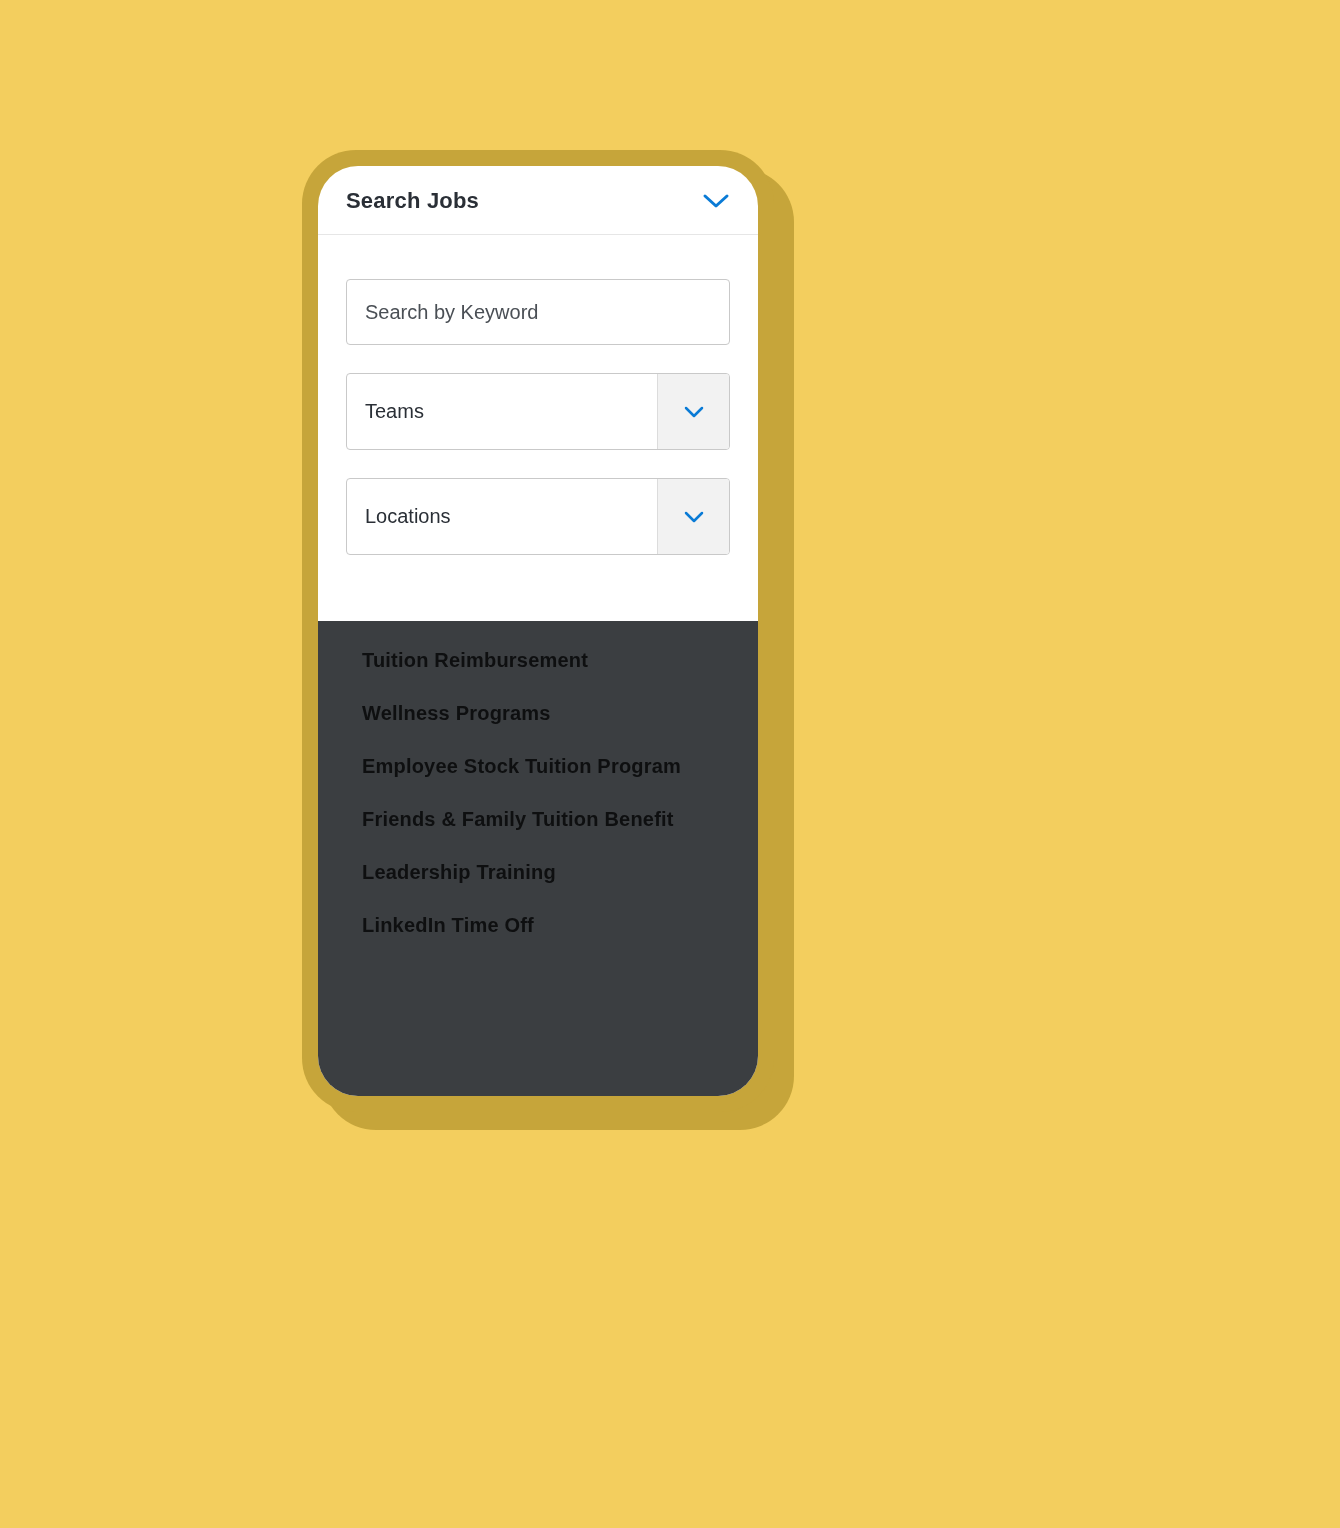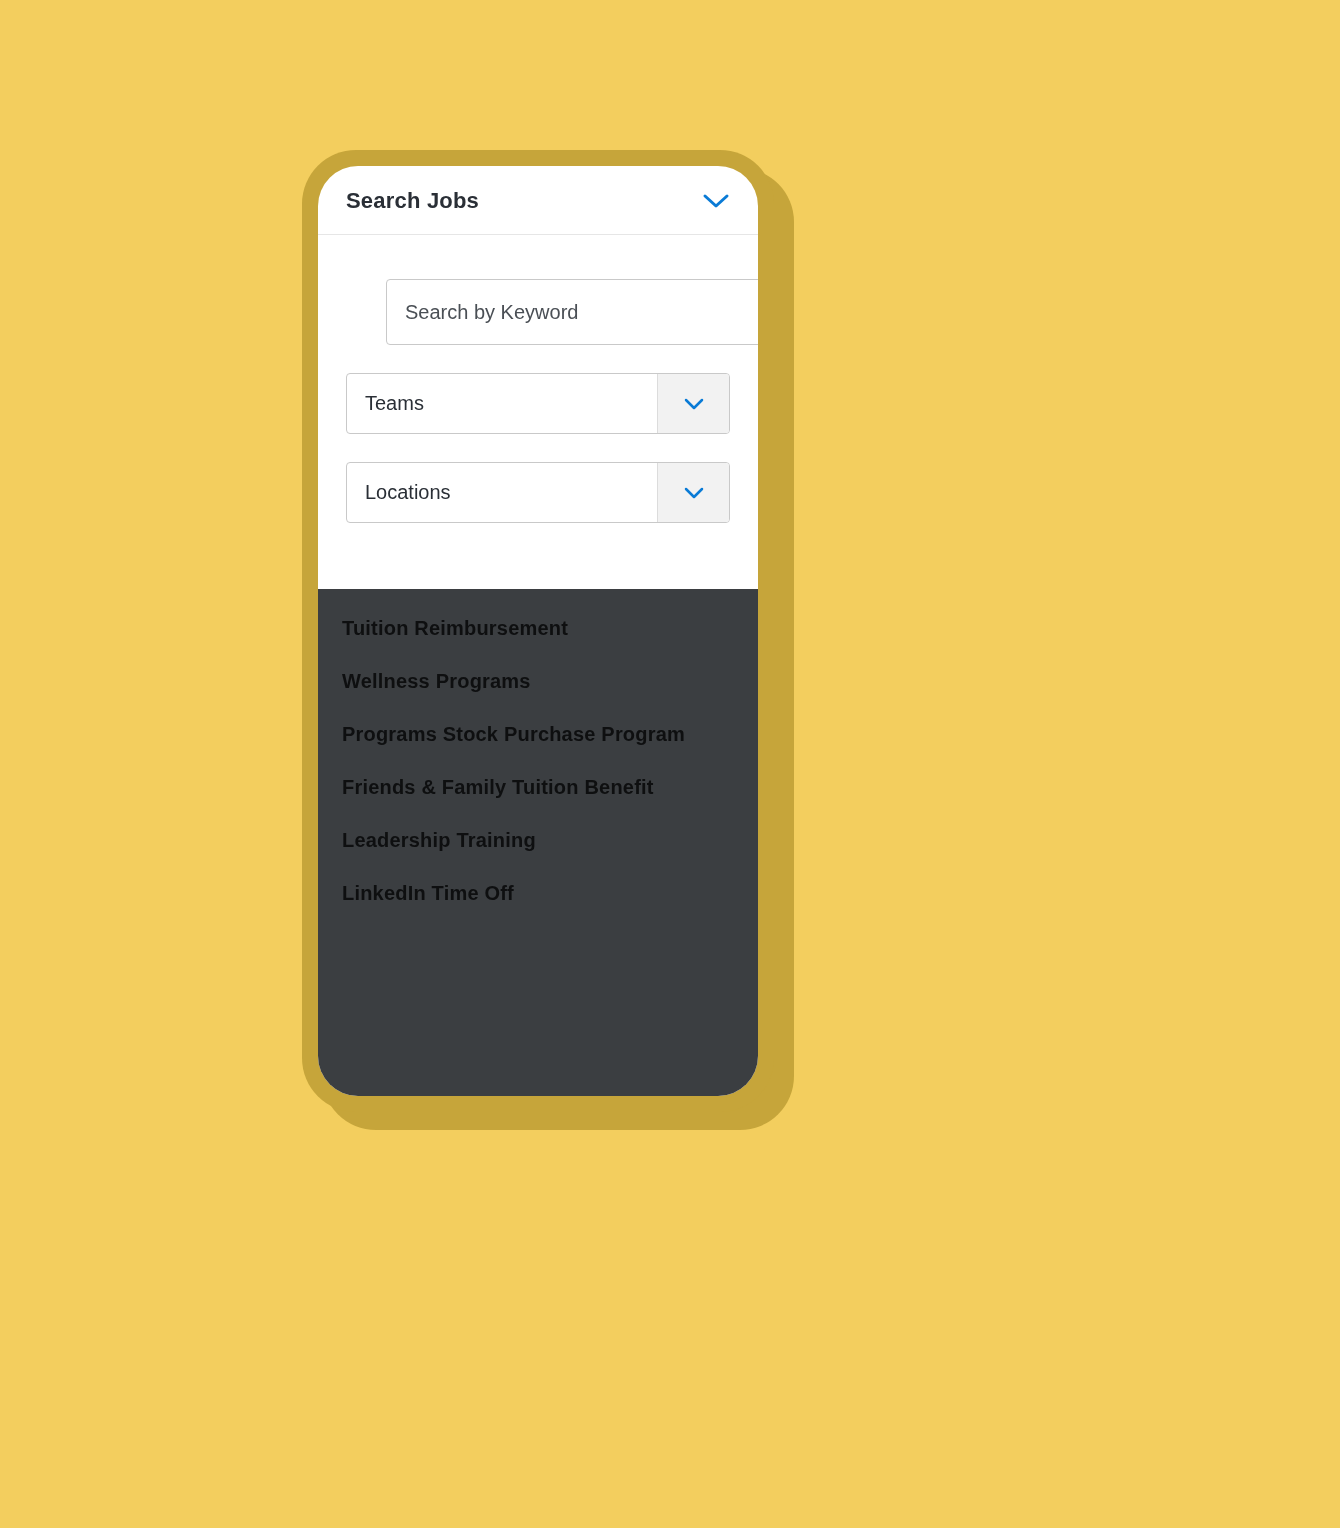--- a/index.html
+++ b/index.html
@@ -64,36 +64,35 @@
   }
   .field {
     width: 100%;
     height: 66px;
     border: 1px solid #c9c9c9;
     border-radius: 4px;
     display: flex;
     align-items: center;
     margin-bottom: 28px;
     background: #ffffff;
-    margin-left: 40px;
   }
   .field input {
     border: none;
     outline: none;
     width: 100%;
     height: 100%;
     padding: 0 18px;
     font-size: 20px;
     color: #2a2f36;
     background: transparent;
   }
   .field input::placeholder { color: #4a4f55; }
   .select {
     width: 100%;
-    height: 61px;
+    height: 77px;
     border: 1px solid #c9c9c9;
     border-radius: 4px;
     display: flex;
     align-items: stretch;
     margin-bottom: 28px;
     overflow: hidden;
     background: #ffffff;
   }
   .select-label {
     flex: 1;
@@ -123,21 +122,21 @@
     border-radius: 33px;
     color: #0a7bd6;
     font-size: 20px;
     font-weight: 800;
     cursor: pointer;
     letter-spacing: 0.3px;
   }
   .benefits {
     flex: 1;
     background: #3b3e41;
-    padding: 28px 30px 0 24px;
+    padding: 28px 30px 0 44px;
     overflow: hidden;
   }
   .benefit-item {
     color: #0e0f10;
     font-size: 20px;
     font-weight: 800;
     margin-bottom: 30px;
     letter-spacing: 0.2px;
   }
 </style>
@@ -181,21 +180,21 @@
             </svg>
           </div>
         </div>
 
 
       </div>
 
       <div class="benefits">
         <div class="benefit-item">Tuition Reimbursement</div>
         <div class="benefit-item">Wellness Programs</div>
-        <div class="benefit-item">Programs Stock Purchase Program</div>
+        <div class="benefit-item">Employee Stock Tuition Program</div>
         <div class="benefit-item">Friends &amp; Family Tuition Benefit</div>
         <div class="benefit-item">Leadership Training</div>
         <div class="benefit-item">LinkedIn Time Off</div>
       </div>
 
     </div>
   </div>
 </div>
 
 </body></html>

